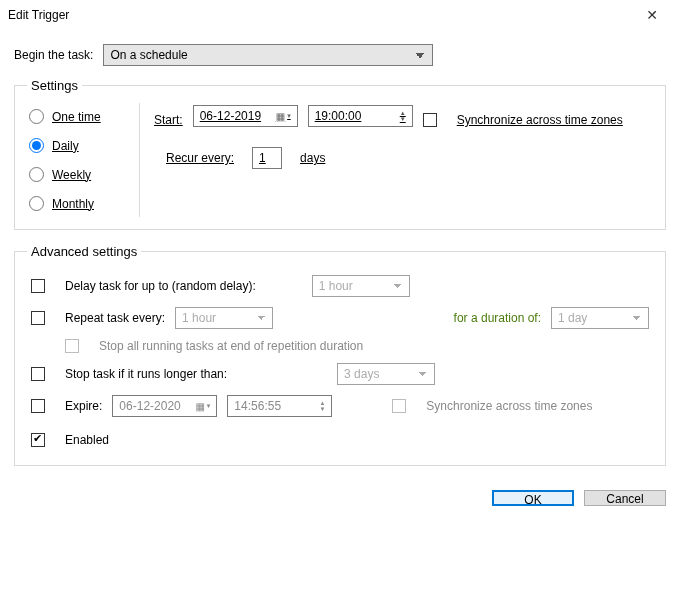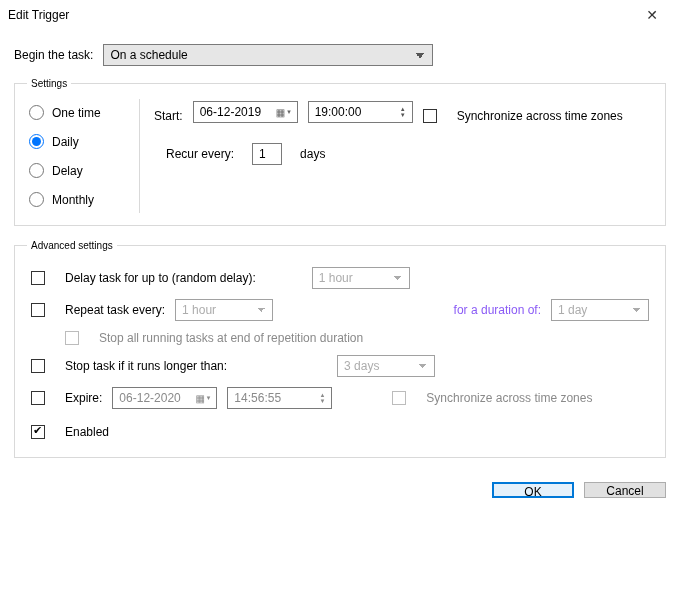--- a/index.html
+++ b/index.html
@@ -34,22 +34,22 @@
                       linear-gradient(135deg, #555 50%, transparent 50%);
     background-position: right 12px center, right 7px center;
     background-size: 5px 5px, 5px 5px;
     background-repeat: no-repeat;
   }
   fieldset {
     border: 1px solid #d9d9d9;
     margin: 0 0 14px 0;
     padding: 10px 12px 12px 12px;
   }
-  legend { font-size: 10px; padding: 0 4px; }
-  .settings-body { display: flex; gap: 12px; }
+  legend { font-size: 13px; padding: 0 4px; }
+  .settings-body { display: flex; gap: 12px; text-decoration: underline; }
   .radios { display: flex; flex-direction: column; gap: 14px; padding: 6px 6px 6px 2px; width: 100px; }
   .radio-row { display: flex; align-items: center; gap: 8px; }
   .radio-row input { margin: 0; width: 15px; height: 15px; }
   .settings-right { border-left: 1px solid #d9d9d9; padding: 2px 0 40px 14px; flex: 1; }
   .start-row { display: flex; align-items: flex-end; gap: 10px; margin-bottom: 20px; }
   .date-box, .time-box, .num-box, .small-combo {
     font: inherit; height: 22px; border: 1px solid #7a7a7a; background: #fff;
     padding: 2px 6px;
   }
   .date-box { width: 105px; display: inline-flex; align-items: center; justify-content: space-between; gap: 4px; }
@@ -68,21 +68,21 @@
     background-image: linear-gradient(45deg, transparent 50%, #888 50%),
                       linear-gradient(135deg, #888 50%, transparent 50%);
     background-position: right 11px center, right 7px center;
     background-size: 4px 4px, 4px 4px;
     background-repeat: no-repeat;
   }
   .disabled, .disabled * { color: #8a8a8a !important; }
   .indent { padding-left: 34px; }
   .row-flex { display: flex; align-items: center; gap: 10px; }
   .spacer { flex: 1; }
-  .muted-label { color: #8b5cf6; }
+  .muted-label { color: #4d7c0f; }
   .buttons {
     display: flex; justify-content: flex-end; gap: 10px;
     padding: 10px 14px 14px 0;
   }
   button.btn {
     font: inherit; height: 16px; width: 82px;
     background: #e1e1e1; border: 1px solid #adadad;
   }
   button.btn.default { border: 2px solid #0078d7; background: #e5f1fb; }
   input[type=checkbox].custom { appearance: none; border: 1px solid #333; width: 14px; height: 14px; background: #fff; position: relative; }
@@ -113,21 +113,21 @@
         <label class="radio-row">
           <input type="radio" name="sched" style="">
           <span>One time</span>
         </label>
         <label class="radio-row">
           <input type="radio" name="sched" checked="" style="">
           <span>Daily</span>
         </label>
         <label class="radio-row">
           <input type="radio" name="sched" style="">
-          <span>Delay</span>
+          <span>Weekly</span>
         </label>
         <label class="radio-row">
           <input type="radio" name="sched" style="">
           <span>Monthly</span>
         </label>
       </div>
       <div class="settings-right">
         <div class="start-row">
           <span>Start:</span>
           <span class="date-box">

